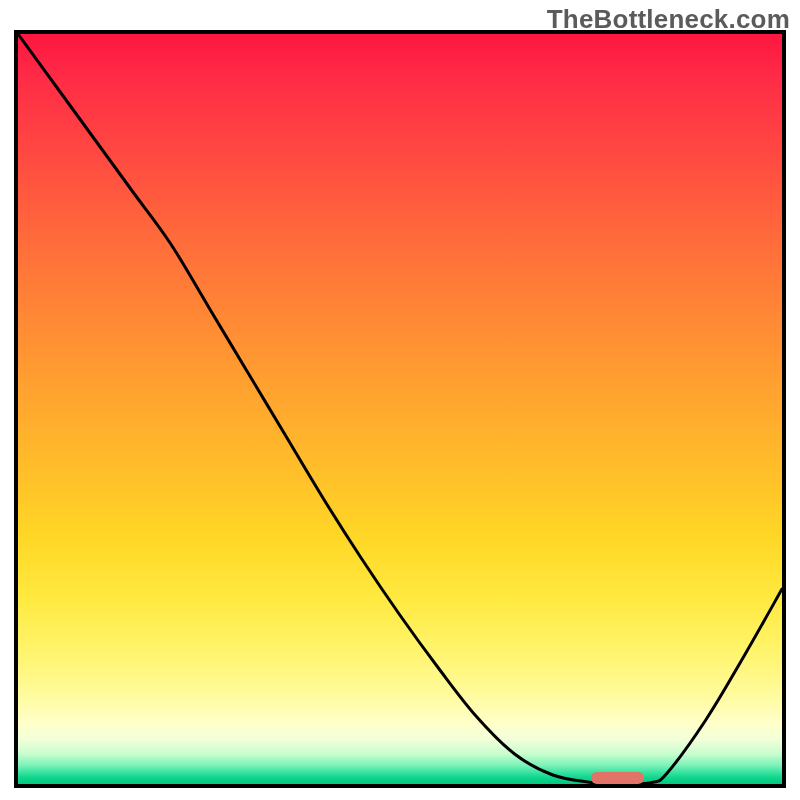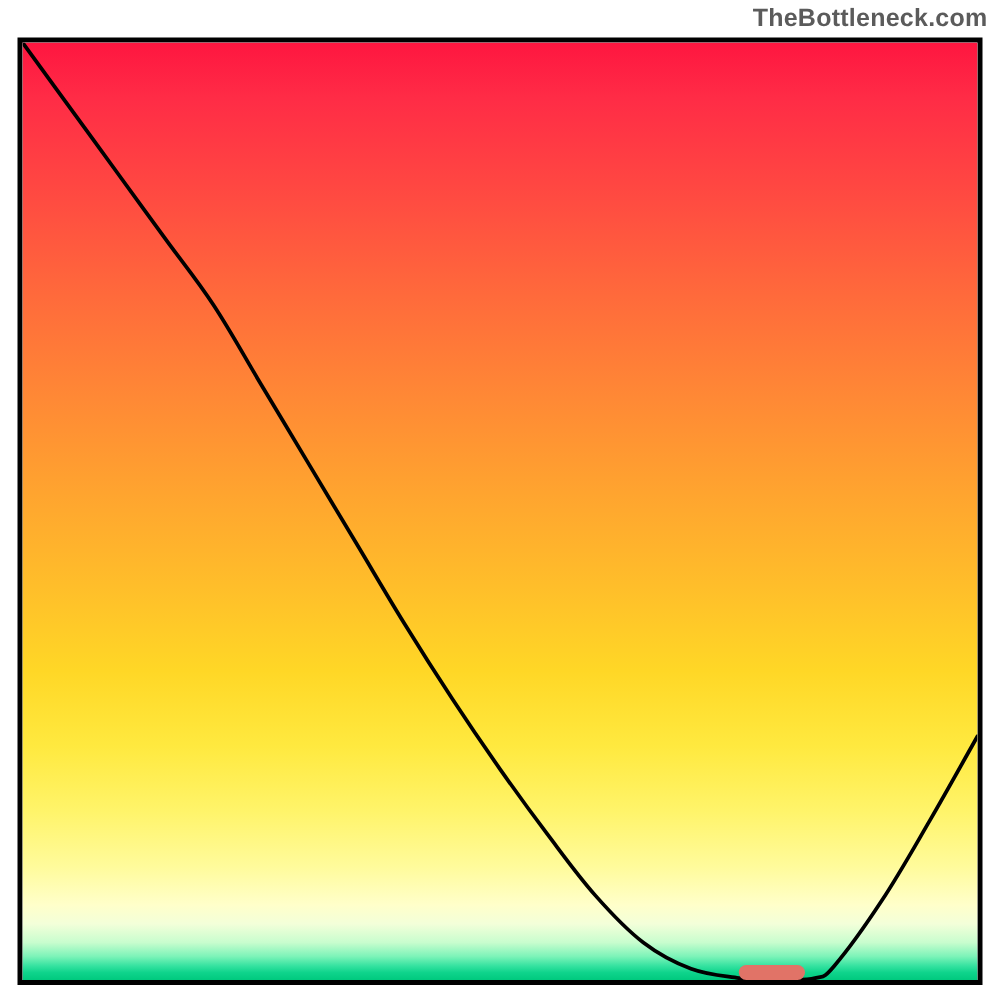--- a/index.html
+++ b/index.html
@@ -8,21 +8,21 @@
     height: 800px;
     background: #ffffff;
     font-family: Arial, Helvetica, sans-serif;
     position: relative;
     overflow: hidden;
   }
   .watermark {
     position: absolute;
     top: 4px;
     right: 10px;
-    font-size: 20px;
+    font-size: 26px;
     font-weight: 600;
     color: #5b5b5b;
     letter-spacing: 0.2px;
   }
   .plot {
     position: absolute;
     left: 14px;
     top: 30px;
     width: 772px;
     height: 758px;

